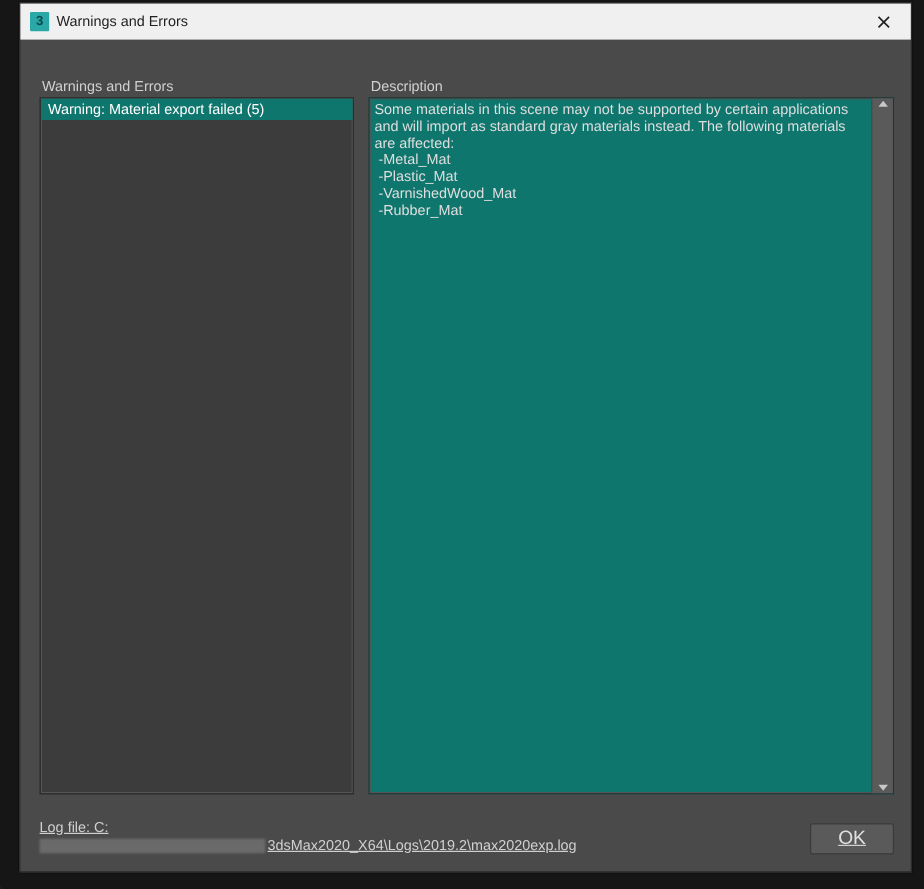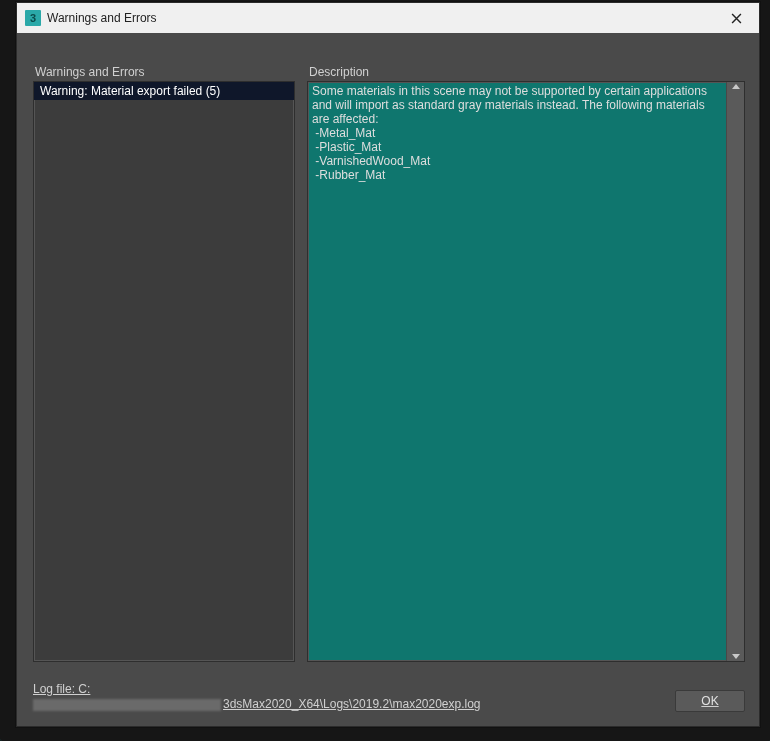--- a/index.html
+++ b/index.html
@@ -103,21 +103,21 @@
     }
     .listbox .item {
       padding: 2px 6px;
       font-size: 12px;
       line-height: 14px;
       white-space: nowrap;
       overflow: hidden;
       text-overflow: ellipsis;
     }
     .listbox .item.selected {
-      background: #0f172a;
+      background: #0f766e;
       color: #fff;
     }
     .desc-box {
       flex: 1;
       border: 1px solid #2e2e2e;
       background: #0f766e;
       box-shadow: inset 0 0 0 1px #555;
       font-size: 12px;
       line-height: 14px;
       color: #dedede;
@@ -162,21 +162,21 @@
       background: #9a9a9a;
       vertical-align: text-bottom;
       margin-right: 2px;
       opacity: 0.4;
       filter: blur(1px);
     }
     .ok-btn {
       background: #5a5a5a;
       border: 1px solid #3a3a3a;
       color: #e0e0e0;
-      font-size: 12px;
+      font-size: 16px;
       padding: 3px 0;
       width: 70px;
       text-align: center;
       cursor: pointer;
       border-radius: 2px;
     }
   </style>
 </head>
 <body>
 

